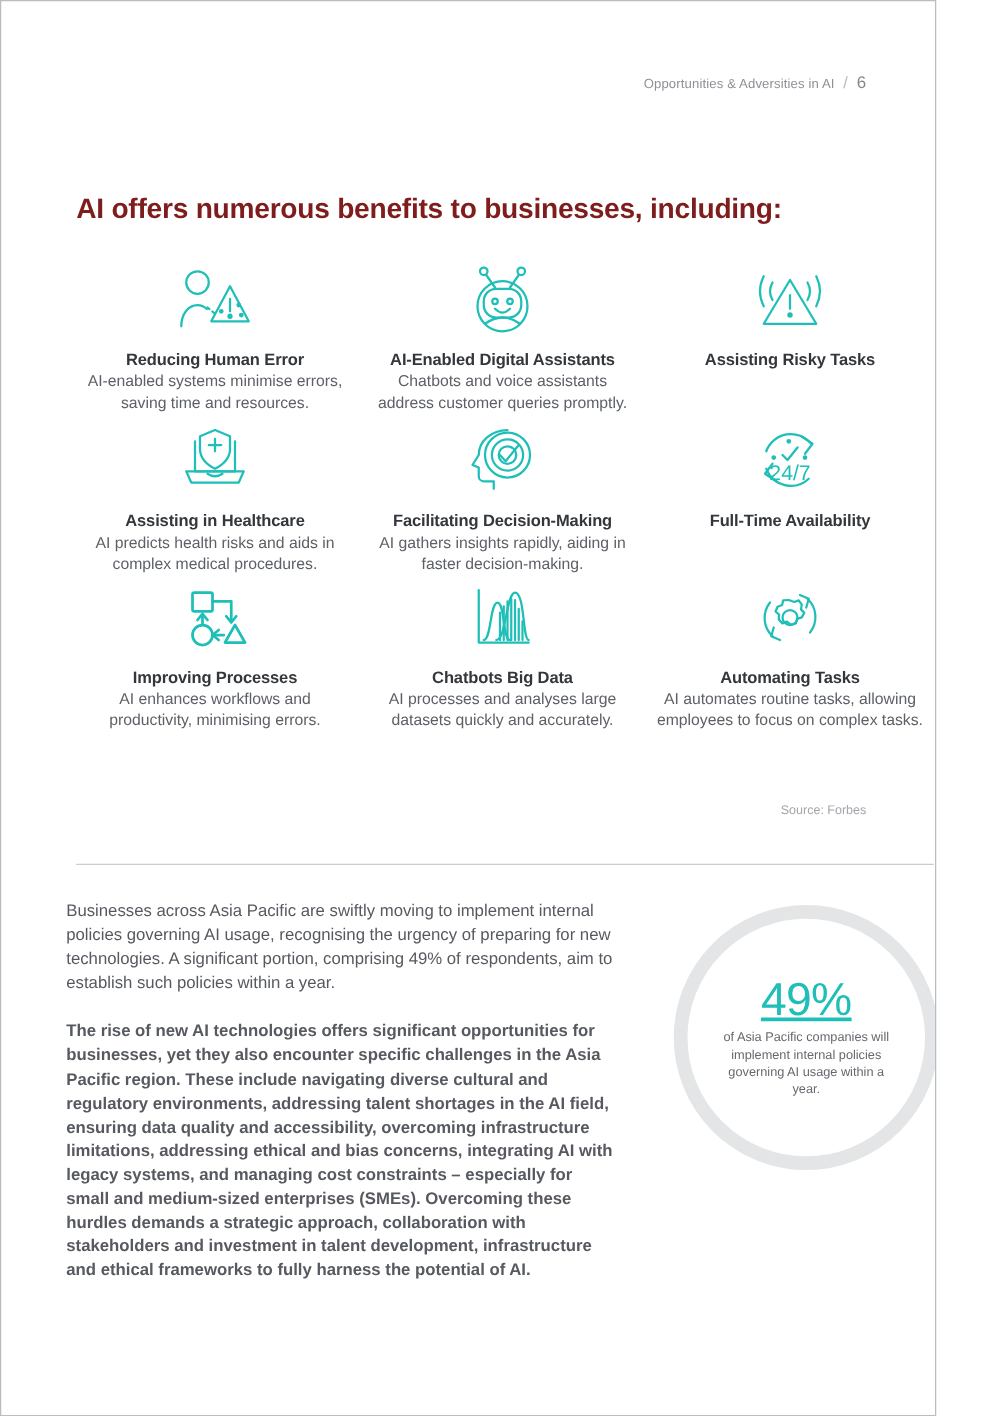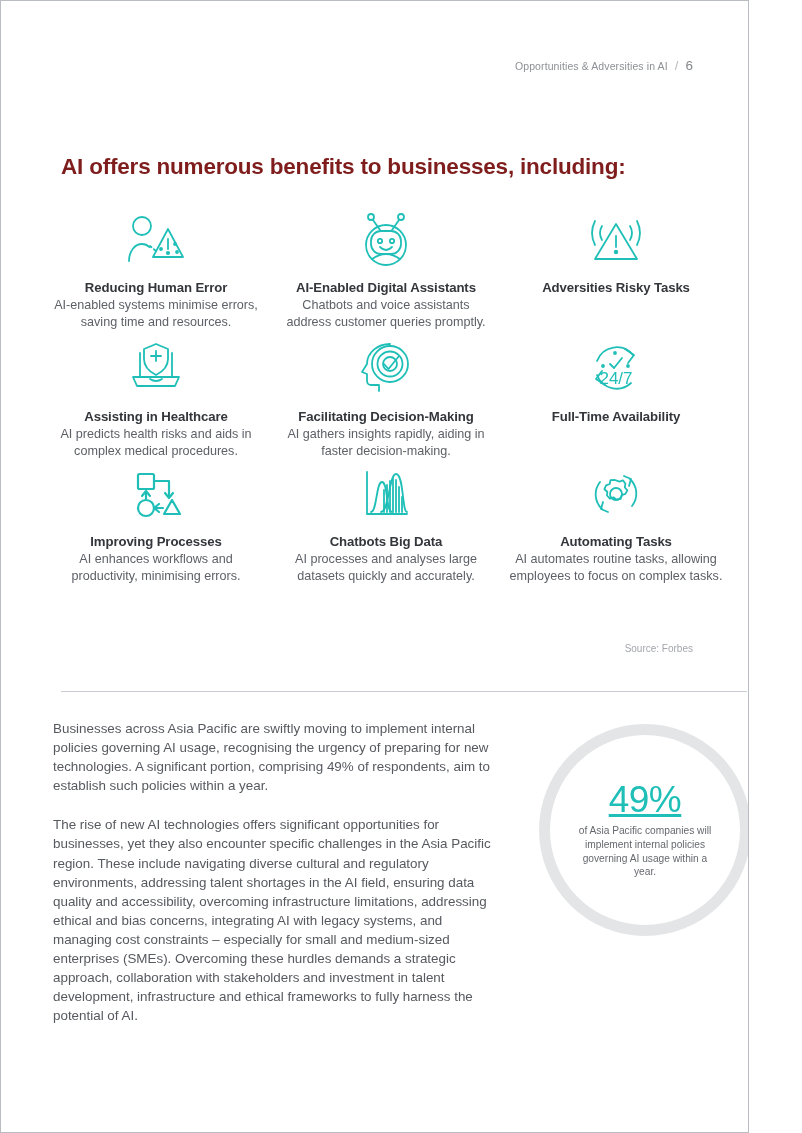--- a/index.html
+++ b/index.html
@@ -44,21 +44,21 @@
     font-size: 22.5px;
     font-weight: bold;
     color: #7f1d1d;
     letter-spacing: -0.2px;
   }
 
   
   .benefits {
     position: absolute;
     top: 208px;
-    left: 40px;
+    left: 56px;
     width: 690px;
     display: grid;
     grid-template-columns: repeat(3, 1fr);
     row-gap: 4px;
   }
   .benefit {
     padding: 0 8px;
     text-align: center;
     display: flex;
     flex-direction: column;
@@ -110,21 +110,21 @@
     top: 718px;
     left: 52px;
     width: 441px;
   }
   .body-copy p {
     margin: 0 0 20px 0;
     font-size: 13.4px;
     line-height: 19.1px;
     color: #56595f;
   }
-  .body-copy p:last-child { margin-bottom: 4px; }
+  .body-copy p:last-child { margin-bottom: 4px; font-weight: bold; }
 
   
   .stat-circle {
     position: absolute;
     top: 723px;
     left: 538px;
     width: 212px;
     height: 212px;
     border-radius: 50%;
     border: 11px solid #e3e5e6;
@@ -207,21 +207,21 @@
         <svg width="62" height="52" viewBox="0 0 62 52" fill="none" stroke="#1fbfb8" stroke-width="1.8" stroke-linecap="round" stroke-linejoin="round">
           <path d="M31 10 L52 45 L10 45 Z"></path>
           <path d="M31 22 v11"></path>
           <circle cx="31" cy="38" r="1.3" fill="#1fbfb8"></circle>
           <path d="M17 12 q-4 7 0 14"></path>
           <path d="M10 7 q-6 12 0 24"></path>
           <path d="M45 12 q4 7 0 14"></path>
           <path d="M52 7 q6 12 0 24"></path>
         </svg>
       </div>
-      <div class="benefit-title">Adversities Risky Tasks</div>
+      <div class="benefit-title">Assisting Risky Tasks</div>
     </div>
 
     <div class="benefit row-2">
       <div class="benefit-icon">
         <svg width="58" height="52" viewBox="0 0 58 52" fill="none" stroke="#1fbfb8" stroke-width="1.8" stroke-linecap="round" stroke-linejoin="round">
           <path d="M13 12 v24 h32 V12"></path>
           <path d="M29 3 L41 8 v10 c0 8-6 13-12 16-6-3-12-8-12-16V8 Z"></path>
           <path d="M29 10 v10 M24 15 h10"></path>
           <path d="M6 36 h46 l-4 9 H10 Z"></path>
           <path d="M23 38 q6 4 12 0"></path>

